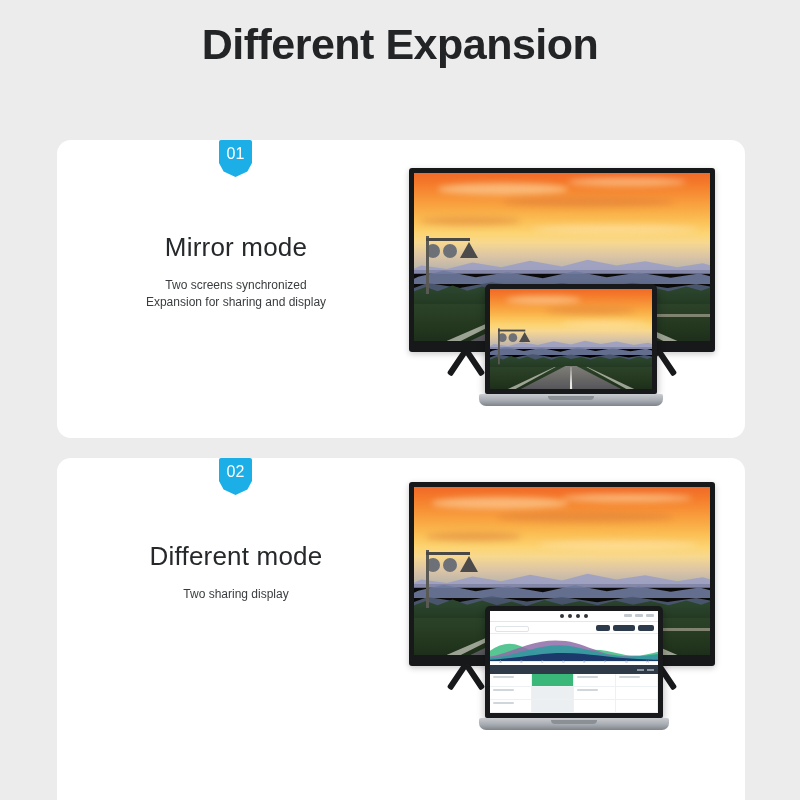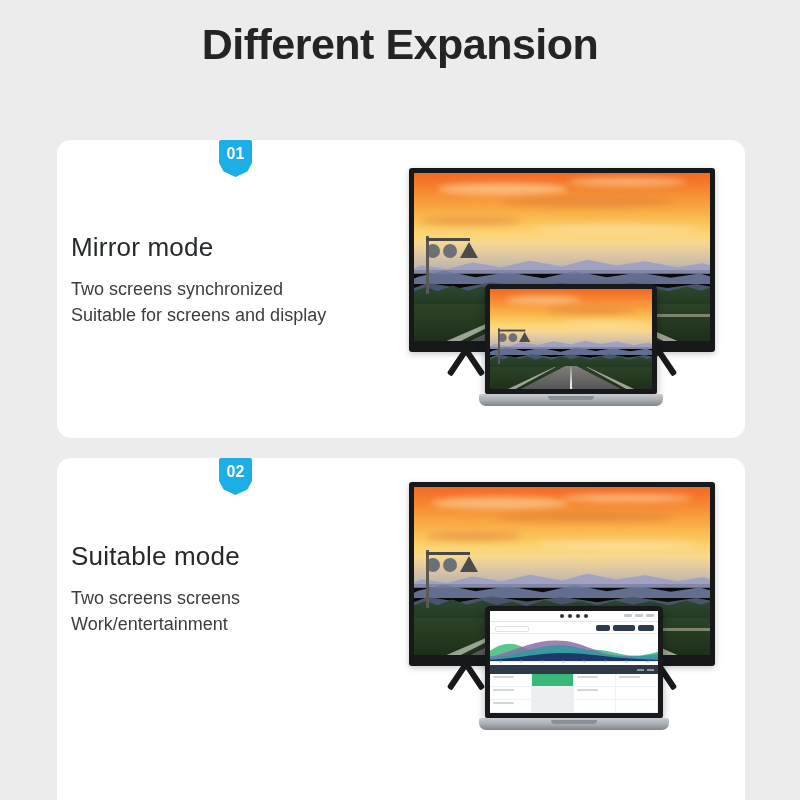--- a/index.html
+++ b/index.html
@@ -27,37 +27,37 @@
   }
   #card-1 { top: 140px; height: 298px; }
   #card-2 { top: 458px; height: 376px; }
 
   
   .badge {
     position: absolute; left: 162px; top: 0;
     width: 33px; height: 37px;
     background: #1caee6;
     color: #ffffff;
-    font-size: 16px; font-weight: 700;
+    font-size: 16px; font-weight: 400;
     display: flex; align-items: flex-start; justify-content: center;
     padding-top: 5px;
     clip-path: polygon(0 0, 100% 0, 100% 62%, 86% 85%, 50% 100%, 14% 85%, 0 62%);
     border-radius: 2px 2px 10px 10px;
   }
 
   
-  .text-block { position: absolute; left: 14px; width: 330px; text-align: left; }
+  .text-block { position: absolute; left: 14px; width: 330px; text-align: center; }
   #text-1 { top: 92px; }
   #text-2 { top: 83px; }
   .mode-title {
     font-size: 26px; color: #26292b; font-weight: 400;
     letter-spacing: 0.2px; white-space: nowrap;
   }
   .mode-desc {
-    margin-top: 14px; font-size: 18px; color: #3a3d3f;
+    margin-top: 14px; font-size: 12px; color: #3a3d3f;
     line-height: 1.42; font-weight: 400;
   }
   .mode-desc span { display: block; }
 
   
   .illus { position: absolute; right: 16px; top: 0; width: 330px; height: 100%; }
 
   
   .tv { position: absolute; }
   #tv-1 { left: 10px; top: 28px; width: 306px; height: 184px; }
@@ -237,21 +237,21 @@
   <div class="card" id="card-1">
 
     <div class="badge">
       <span>01</span>
     </div>
 
     <div class="text-block" id="text-1">
       <div class="mode-title">Mirror mode</div>
       <div class="mode-desc">
         <span>Two screens synchronized</span>
-        <span>Suitable for screens and display</span>
+        <span>Expansion for sharing and display</span>
       </div>
     </div>
 
     <div class="illus">
 
       <div class="tv" id="tv-1">
         <div class="tv-bezel">
           <div class="tv-screen">
             <div class="tv-notch"></div>
             <div class="scene">
@@ -320,24 +320,23 @@
     </div>
   </div>
 
   <div class="card" id="card-2">
 
     <div class="badge">
       <span>02</span>
     </div>
 
     <div class="text-block" id="text-2">
-      <div class="mode-title">Suitable mode</div>
+      <div class="mode-title">Different mode</div>
       <div class="mode-desc">
-        <span>Two screens screens</span>
-        <span>Work/entertainment</span>
+        <span>Two sharing display</span>
       </div>
     </div>
 
     <div class="illus">
 
       <div class="tv" id="tv-2">
         <div class="tv-bezel">
           <div class="tv-screen">
             <div class="tv-notch"></div>
             <div class="scene">

